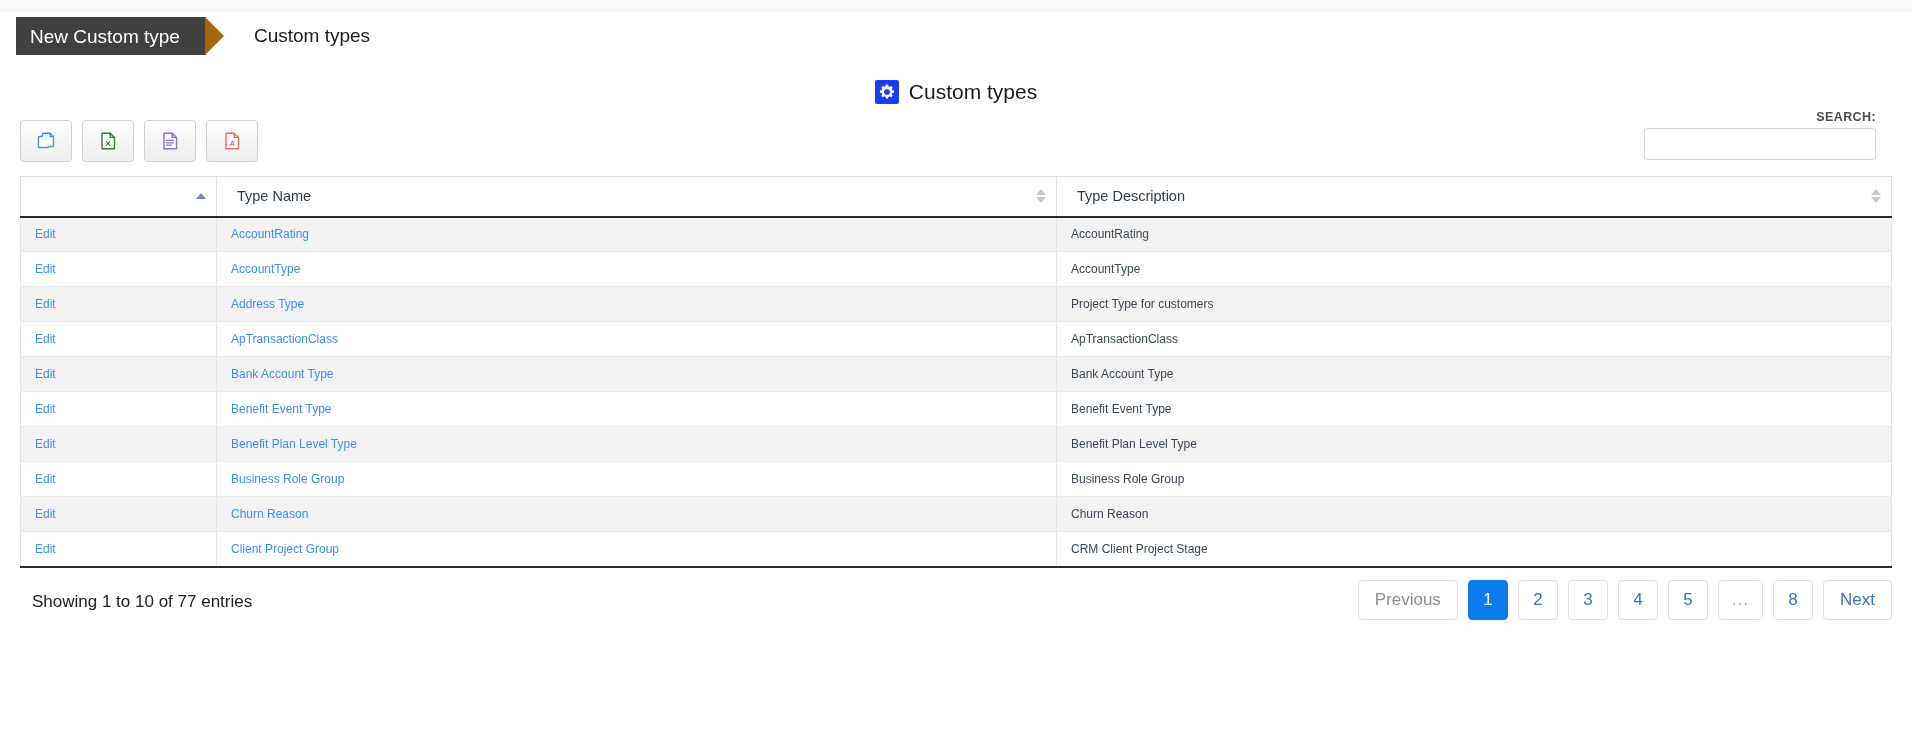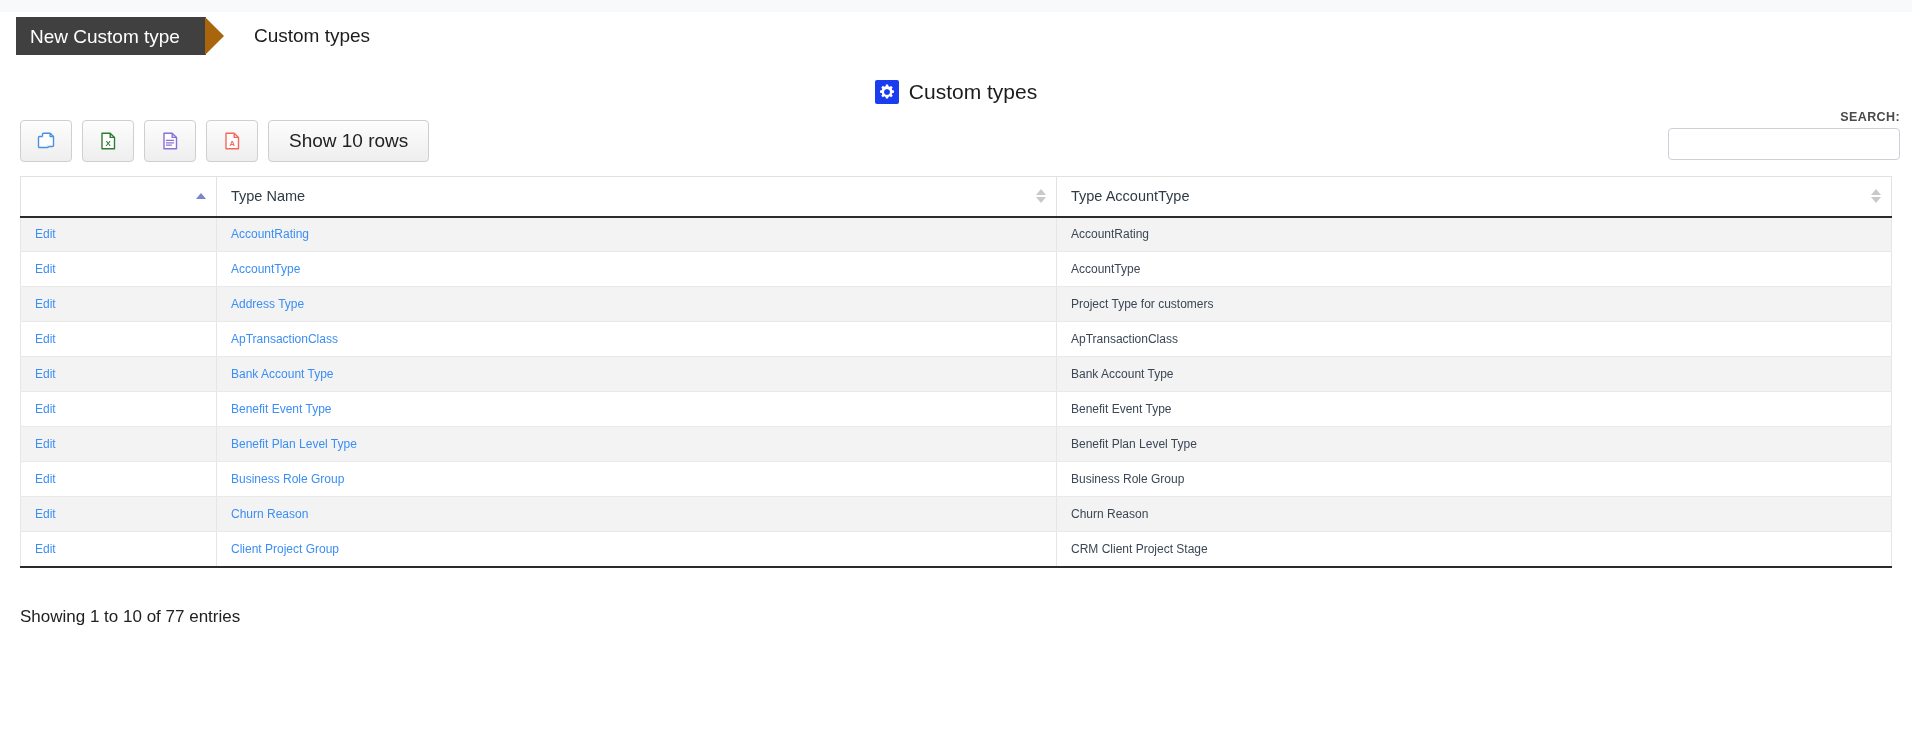--- a/index.html
+++ b/index.html
@@ -89,21 +89,21 @@
   .tool-btn.wide {
     width: auto;
     padding: 0 20px;
     font-size: 19px;
     color: #222;
   }
   .tool-btn svg { display: block; }
   
   .search-wrap {
     position: absolute;
-    right: 12px; top: -10px;
+    right: 36px; top: -10px;
     text-align: right;
   }
   .search-label {
     font-size: 12.5px;
     font-weight: bold;
     color: #4a4a4a;
     letter-spacing: .4px;
     margin-bottom: 4px;
     display: block;
   }
@@ -121,21 +121,21 @@
   .table-wrap { padding: 0 20px; margin-top: 14px; }
   table { width: 100%; border-collapse: collapse; table-layout: fixed; }
   thead th {
     border: 1px solid #e2e2e2;
     border-bottom: 2px solid #2b2b2b;
     background: #fff;
     text-align: left;
     font-weight: normal;
     font-size: 14.5px;
     color: #2f3b46;
-    padding: 11px 14px;
+    padding: 11px 20px;
     position: relative;
     cursor: pointer;
     height: 40px;
   }
   th.col-action { width: 196px; }
   th.col-name   { width: 840px; }
   .sort-ic {
     position: absolute;
     right: 10px; top: 50%;
     transform: translateY(-50%);
@@ -155,22 +155,23 @@
     color: #3b4754;
   }
   tbody tr:nth-child(odd) td { background: #f3f3f3; }
   tbody tr:nth-child(even) td { background: #ffffff; }
   tbody tr:last-child td { border-bottom: 2px solid #2b2b2b; }
   td a { color: #3b8ef5; text-decoration: none; cursor: pointer; }
   
   .footer {
     display: flex;
     align-items: flex-end;
-    padding: 39px 20px 0 20px;
+    padding: 24px 20px 0 20px;
     position: relative;
+    margin-left: 12px;
   }
   .showing-info { font-size: 17px; color: #222; }
   .pagination {
     position: absolute;
     right: 20px; top: 12px;
     display: flex;
     gap: 10px;
   }
   .pg {
     min-width: 40px; height: 40px;
@@ -251,23 +252,20 @@
     <div class="tool-btn">
       <span>
         <svg width="22" height="22" viewBox="0 0 22 22">
           <path d="M5 3.2h8.2L17.5 7.4V18.8H5z" fill="#ffffff" stroke="#f4685e" stroke-width="1.4" stroke-linejoin="round"></path>
           <path d="M13.2 3.2v4.2h4.3" fill="none" stroke="#f4685e" stroke-width="1.4" stroke-linejoin="round"></path>
           <text x="11.2" y="16" font-family="Liberation Sans, sans-serif" font-size="7.5" font-weight="bold" text-anchor="middle" fill="#f4685e">A</text>
         </svg>
       </span>
     </div>
 
-    <div class="tool-btn wide">
-      <span>Show 10 rows</span>
-    </div>
   </div>
 
   <div class="search-wrap">
     <label class="search-label">SEARCH:</label>
     <input class="search-input" type="text" placeholder="" style="">
   </div>
 </div>
 
 <div class="table-wrap">
   <table>
@@ -280,21 +278,21 @@
           </span>
         </th>
         <th class="col-name">
           <span>Type Name</span>
           <span class="sort-ic">
             <i class="tri tri-up"></i>
               <i class="tri tri-down"></i>
           </span>
         </th>
         <th>
-          <span>Type AccountType</span>
+          <span>Type Description</span>
           <span class="sort-ic">
             <i class="tri tri-up"></i>
               <i class="tri tri-down"></i>
           </span>
         </th>
       </tr>
     </thead>
     <tbody id="table-body">
         <tr>
           <td><a>Edit</a></td>
@@ -345,13 +343,24 @@
           <td><a>Edit</a></td>
           <td><a>Client Project Group</a></td>
           <td>CRM Client Project Stage</td>
         </tr>
       </tbody>
   </table>
 </div>
 
 <div class="footer">
   <div class="showing-info">Showing 1 to 10 of 77 entries</div>
+  <div class="pagination" id="pagination">
+    <div class="pg prev">Previous</div>
+    <div class="pg active">1</div>
+      <div class="pg">2</div>
+      <div class="pg">3</div>
+      <div class="pg">4</div>
+      <div class="pg">5</div>
+      <div class="pg ellipsis">...</div>
+      <div class="pg">8</div>
+      <div class="pg next">Next</div>
+  </div>
 </div>
 
 </body></html>

